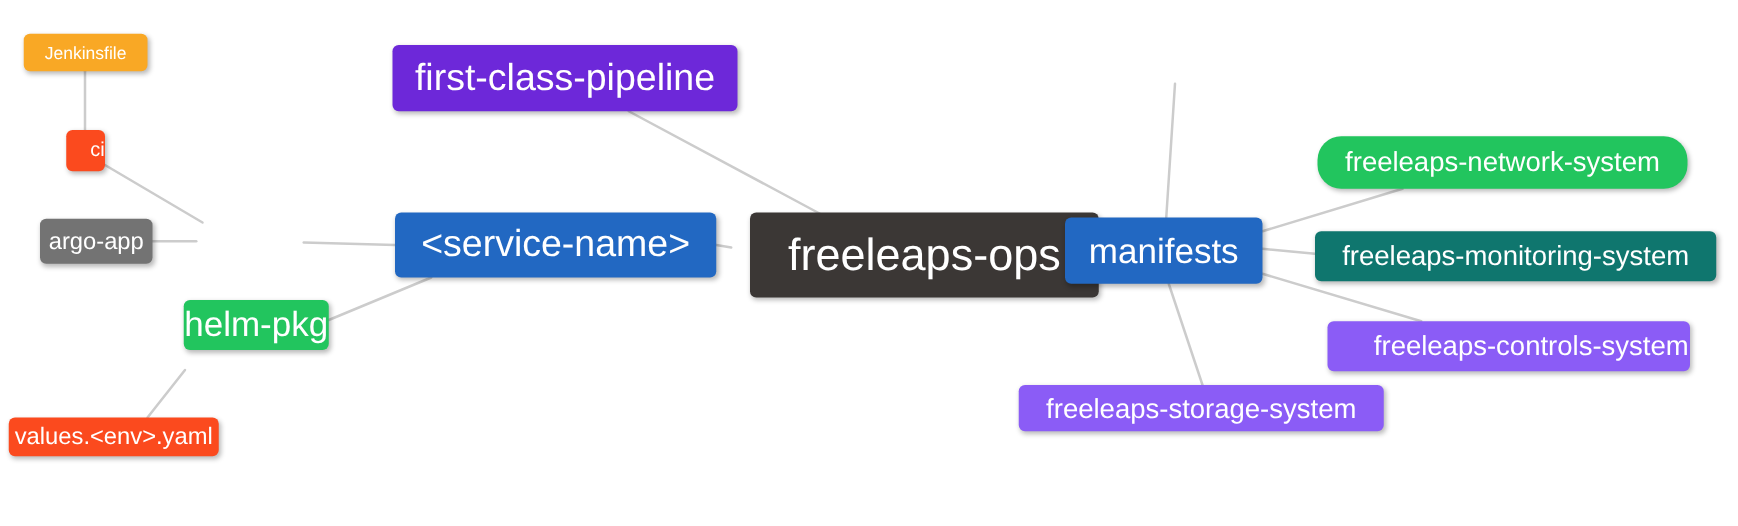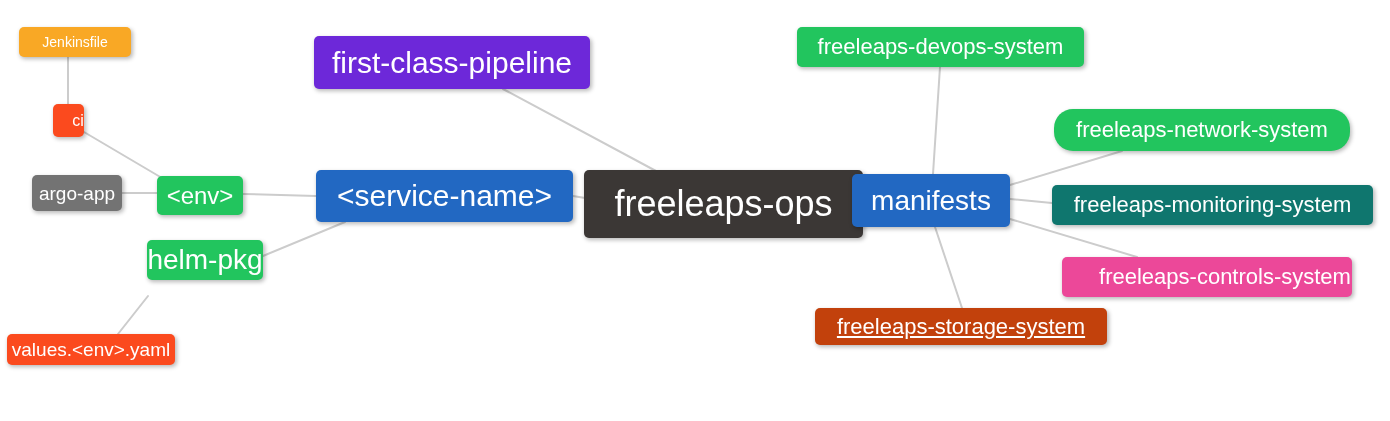--- a/index.html
+++ b/index.html
@@ -34,29 +34,29 @@
     justify-content: center;
     color: #ffffff;
     white-space: nowrap;
     border-radius: 5px;
     box-shadow: 1.5px 2px 4px rgba(0,0,0,0.28);
     cursor: pointer;
     line-height: 1;
     user-select: none;
   }
   
-  #n-jenkinsfile { left: 19px;   top: 27px;  width: 112px;  height: 30px; font-size: 14px; }
+  #n-jenkinsfile { left: 19px;   top: 27px;  width: 99px;  height: 30px; font-size: 14px; }
   #n-ci          { left: 53px;   top: 104px; width: 31px;  height: 33px; font-size: 16px; padding-left: 19px; }
   #n-argo        { left: 32px;   top: 175px; width: 90px;  height: 36px; font-size: 19px; }
   #n-env         { left: 157px;  top: 176px; width: 86px;  height: 39px; font-size: 24px; }
   #n-helm        { left: 147px;  top: 240px; width: 116px; height: 40px; font-size: 28px; }
   #n-values      { left: 7px;    top: 334px; width: 168px; height: 31px; font-size: 19px; }
   #n-pipeline    { left: 314px;  top: 36px;  width: 276px; height: 53px; font-size: 30px; }
   #n-service     { left: 316px;  top: 170px; width: 257px; height: 52px; font-size: 30px; }
-  #n-root        { left: 584px;  top: 170px; width: 279px; height: 68px; font-size: 36px; }
+  #n-root        { left: 600px;  top: 170px; width: 279px; height: 68px; font-size: 36px; }
   #n-manifests   { left: 852px;  top: 174px; width: 158px; height: 53px; font-size: 28px; }
   #n-devops      { left: 797px;  top: 27px;  width: 287px; height: 40px; font-size: 22px; }
   #n-network     { left: 1054px; top: 109px; width: 296px; height: 42px; font-size: 22px; }
   #n-monitoring  { left: 1052px; top: 185px; width: 321px; height: 40px; font-size: 22px; }
   #n-controls    { left: 1062px; top: 257px; width: 290px; height: 40px; font-size: 22px; }
   #n-storage     { left: 815px;  top: 308px; width: 292px; height: 37px; font-size: 22px; }
 </style>
 </head>
 <body>
 
@@ -75,26 +75,24 @@
     <line x1="940" y1="67" x2="933" y2="174" style="stroke: rgb(204, 204, 204);"></line>
     <line x1="1010" y1="185" x2="1122" y2="151" style="stroke: rgb(204, 204, 204);"></line>
     <line x1="1010" y1="199" x2="1052" y2="203" style="stroke: rgb(204, 204, 204);"></line>
     <line x1="1010" y1="219" x2="1137" y2="257" style="stroke: rgb(204, 204, 204);"></line>
     <line x1="935" y1="227" x2="962" y2="308" style="stroke: rgb(204, 204, 204);"></line>
   </svg>
 
   <div class="node" id="n-jenkinsfile" style="background-color: rgb(249, 168, 37);">Jenkinsfile</div>
   <div class="node" id="n-ci" style="background-color: rgb(251, 74, 30);">ci</div>
   <div class="node" id="n-argo" style="background-color: #737373;">argo-app</div>
-  <div class="node" id="n-env" style="background-color: rgb(34, 197, 94);">&lt;env&gt;</div>
   <div class="node" id="n-helm" style="background-color: rgb(34, 197, 94);">helm-pkg</div>
   <div class="node" id="n-values" style="background-color: rgb(251, 74, 30);">values.&lt;env&gt;.yaml</div>
   <div class="node" id="n-pipeline" style="background-color: #6d28d9;">first-class-pipeline</div>
   <div class="node" id="n-service" style="background-color: rgb(34, 104, 194);">&lt;service-name&gt;</div>
   <div class="node" id="n-root" style="background-color: rgb(59, 55, 53);">freeleaps-ops</div>
   <div class="node" id="n-manifests" style="background-color: rgb(34, 104, 194);">manifests</div>
-  <div class="node" id="n-devops" style="background-color: rgb(34, 197, 94);">freeleaps-devops-system</div>
   <div class="node" id="n-network" style="background-color: rgb(34, 197, 94); border-radius: 19px;">freeleaps-network-system</div>
   <div class="node" id="n-monitoring" style="background-color: #0f766e;">freeleaps-monitoring-system</div>
-  <div class="node" id="n-controls" style="background-color: #ec4899; padding-left: 36px;">freeleaps-controls-system</div>
-  <div class="node" id="n-storage" style="background-color: #c2410c; text-decoration: underline;">freeleaps-storage-system</div>
+  <div class="node" id="n-controls" style="background-color: #8b5cf6; padding-left: 36px;">freeleaps-controls-system</div>
+  <div class="node" id="n-storage" style="background-color: #8b5cf6;">freeleaps-storage-system</div>
 
 </div>
 
 </body></html>

